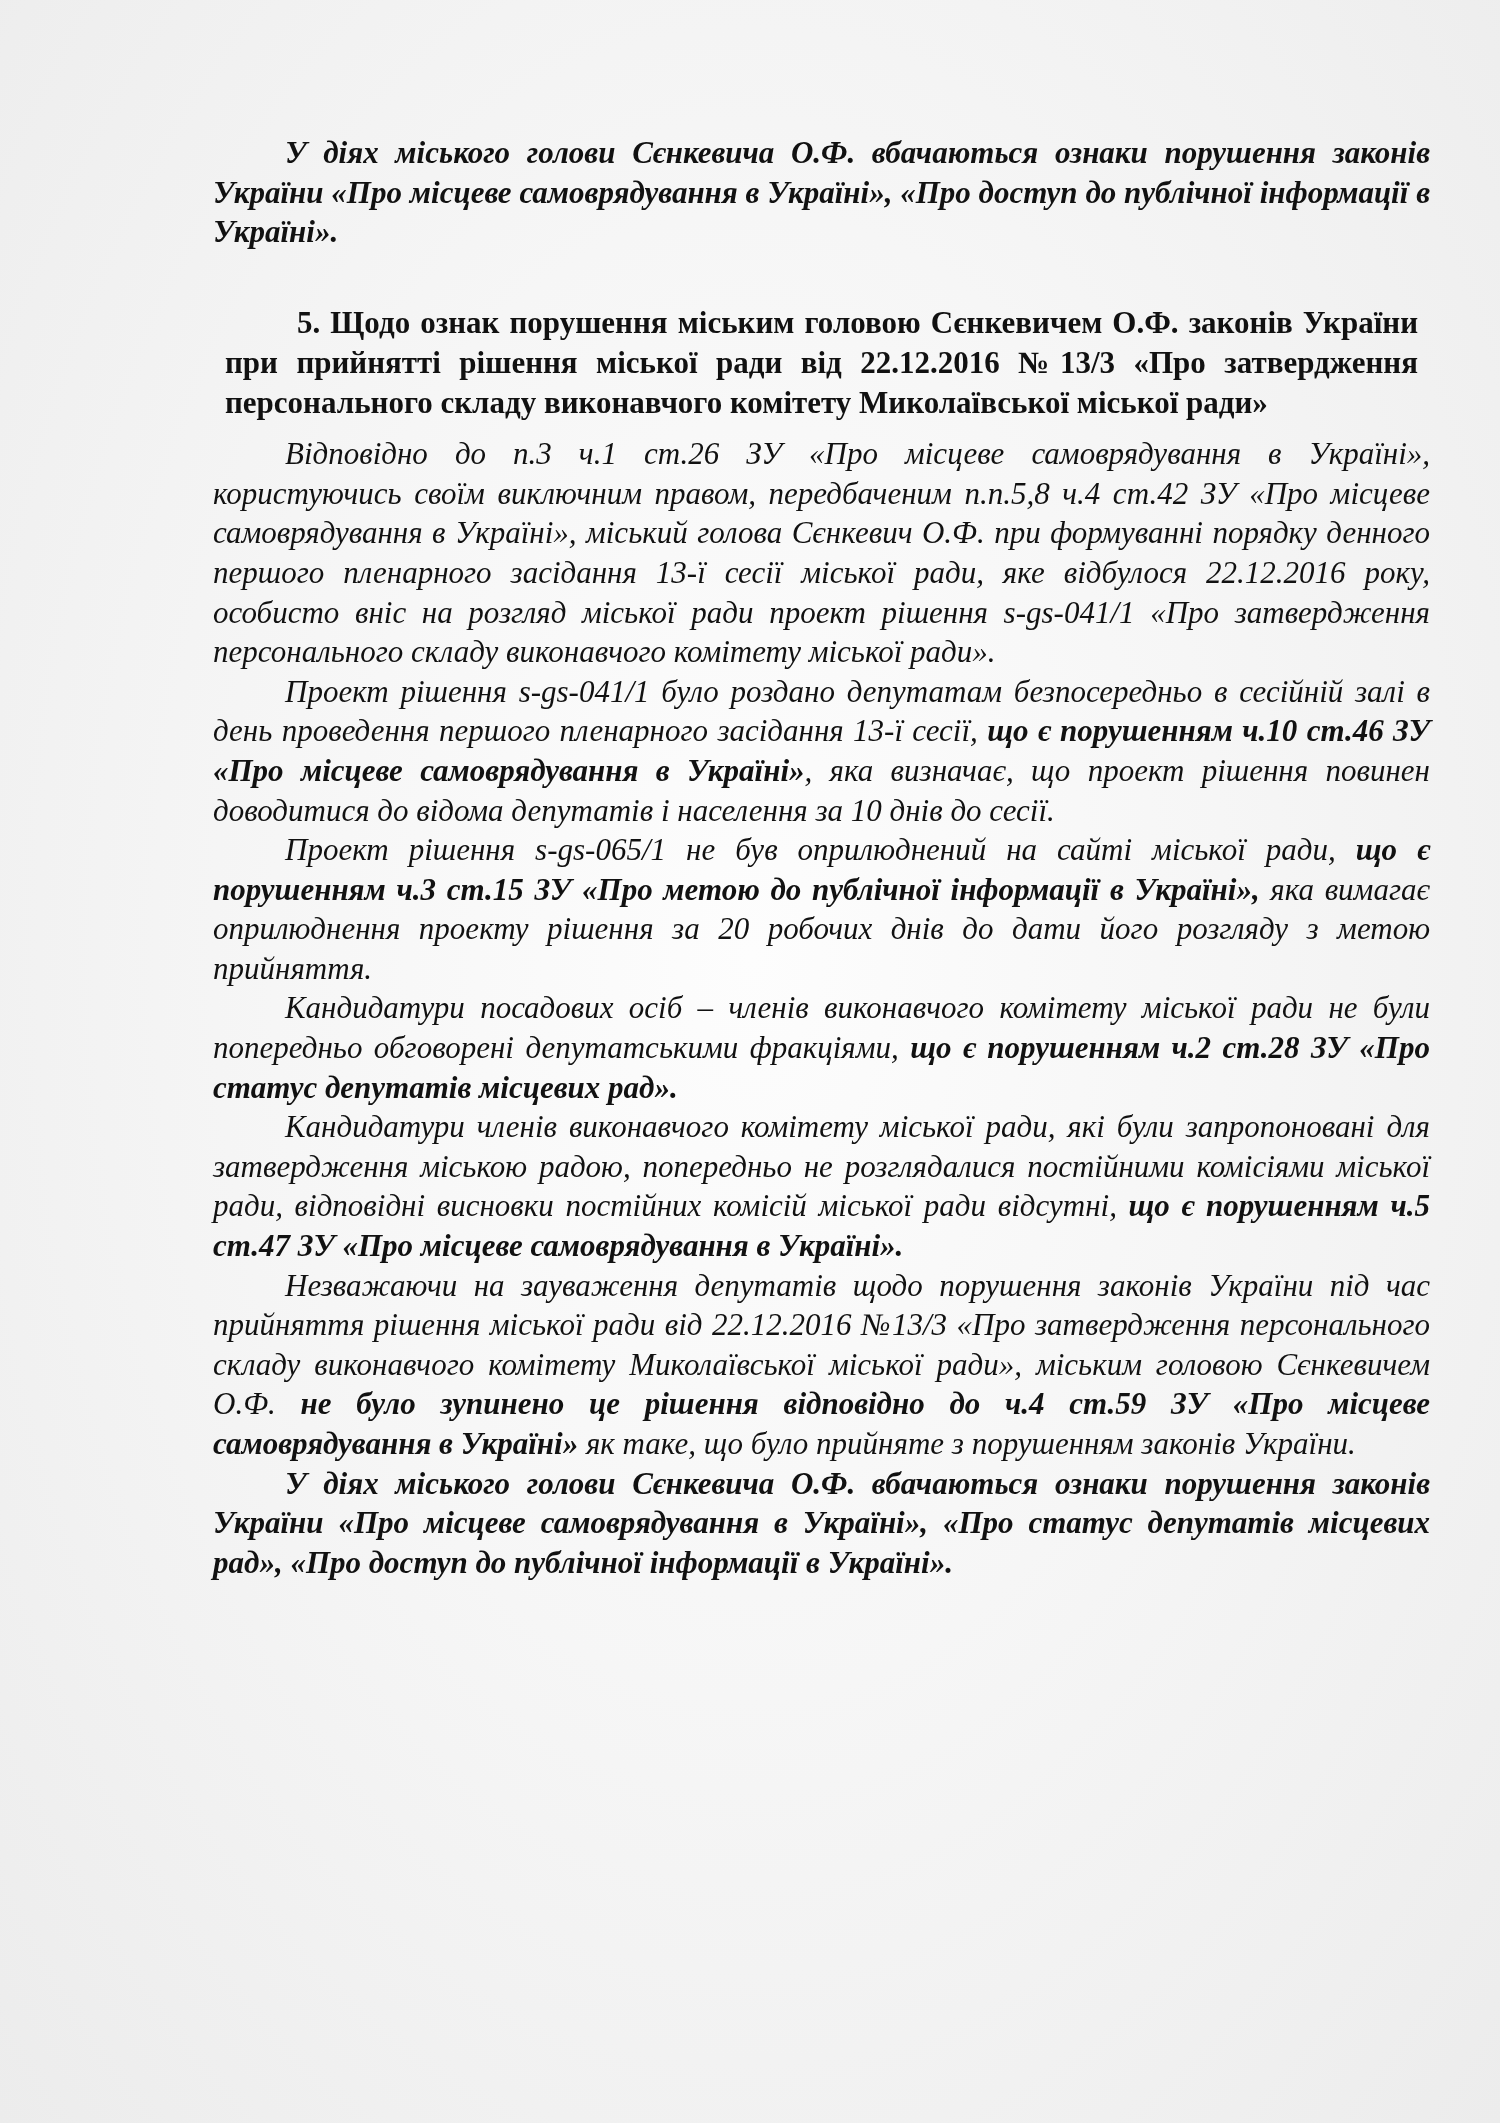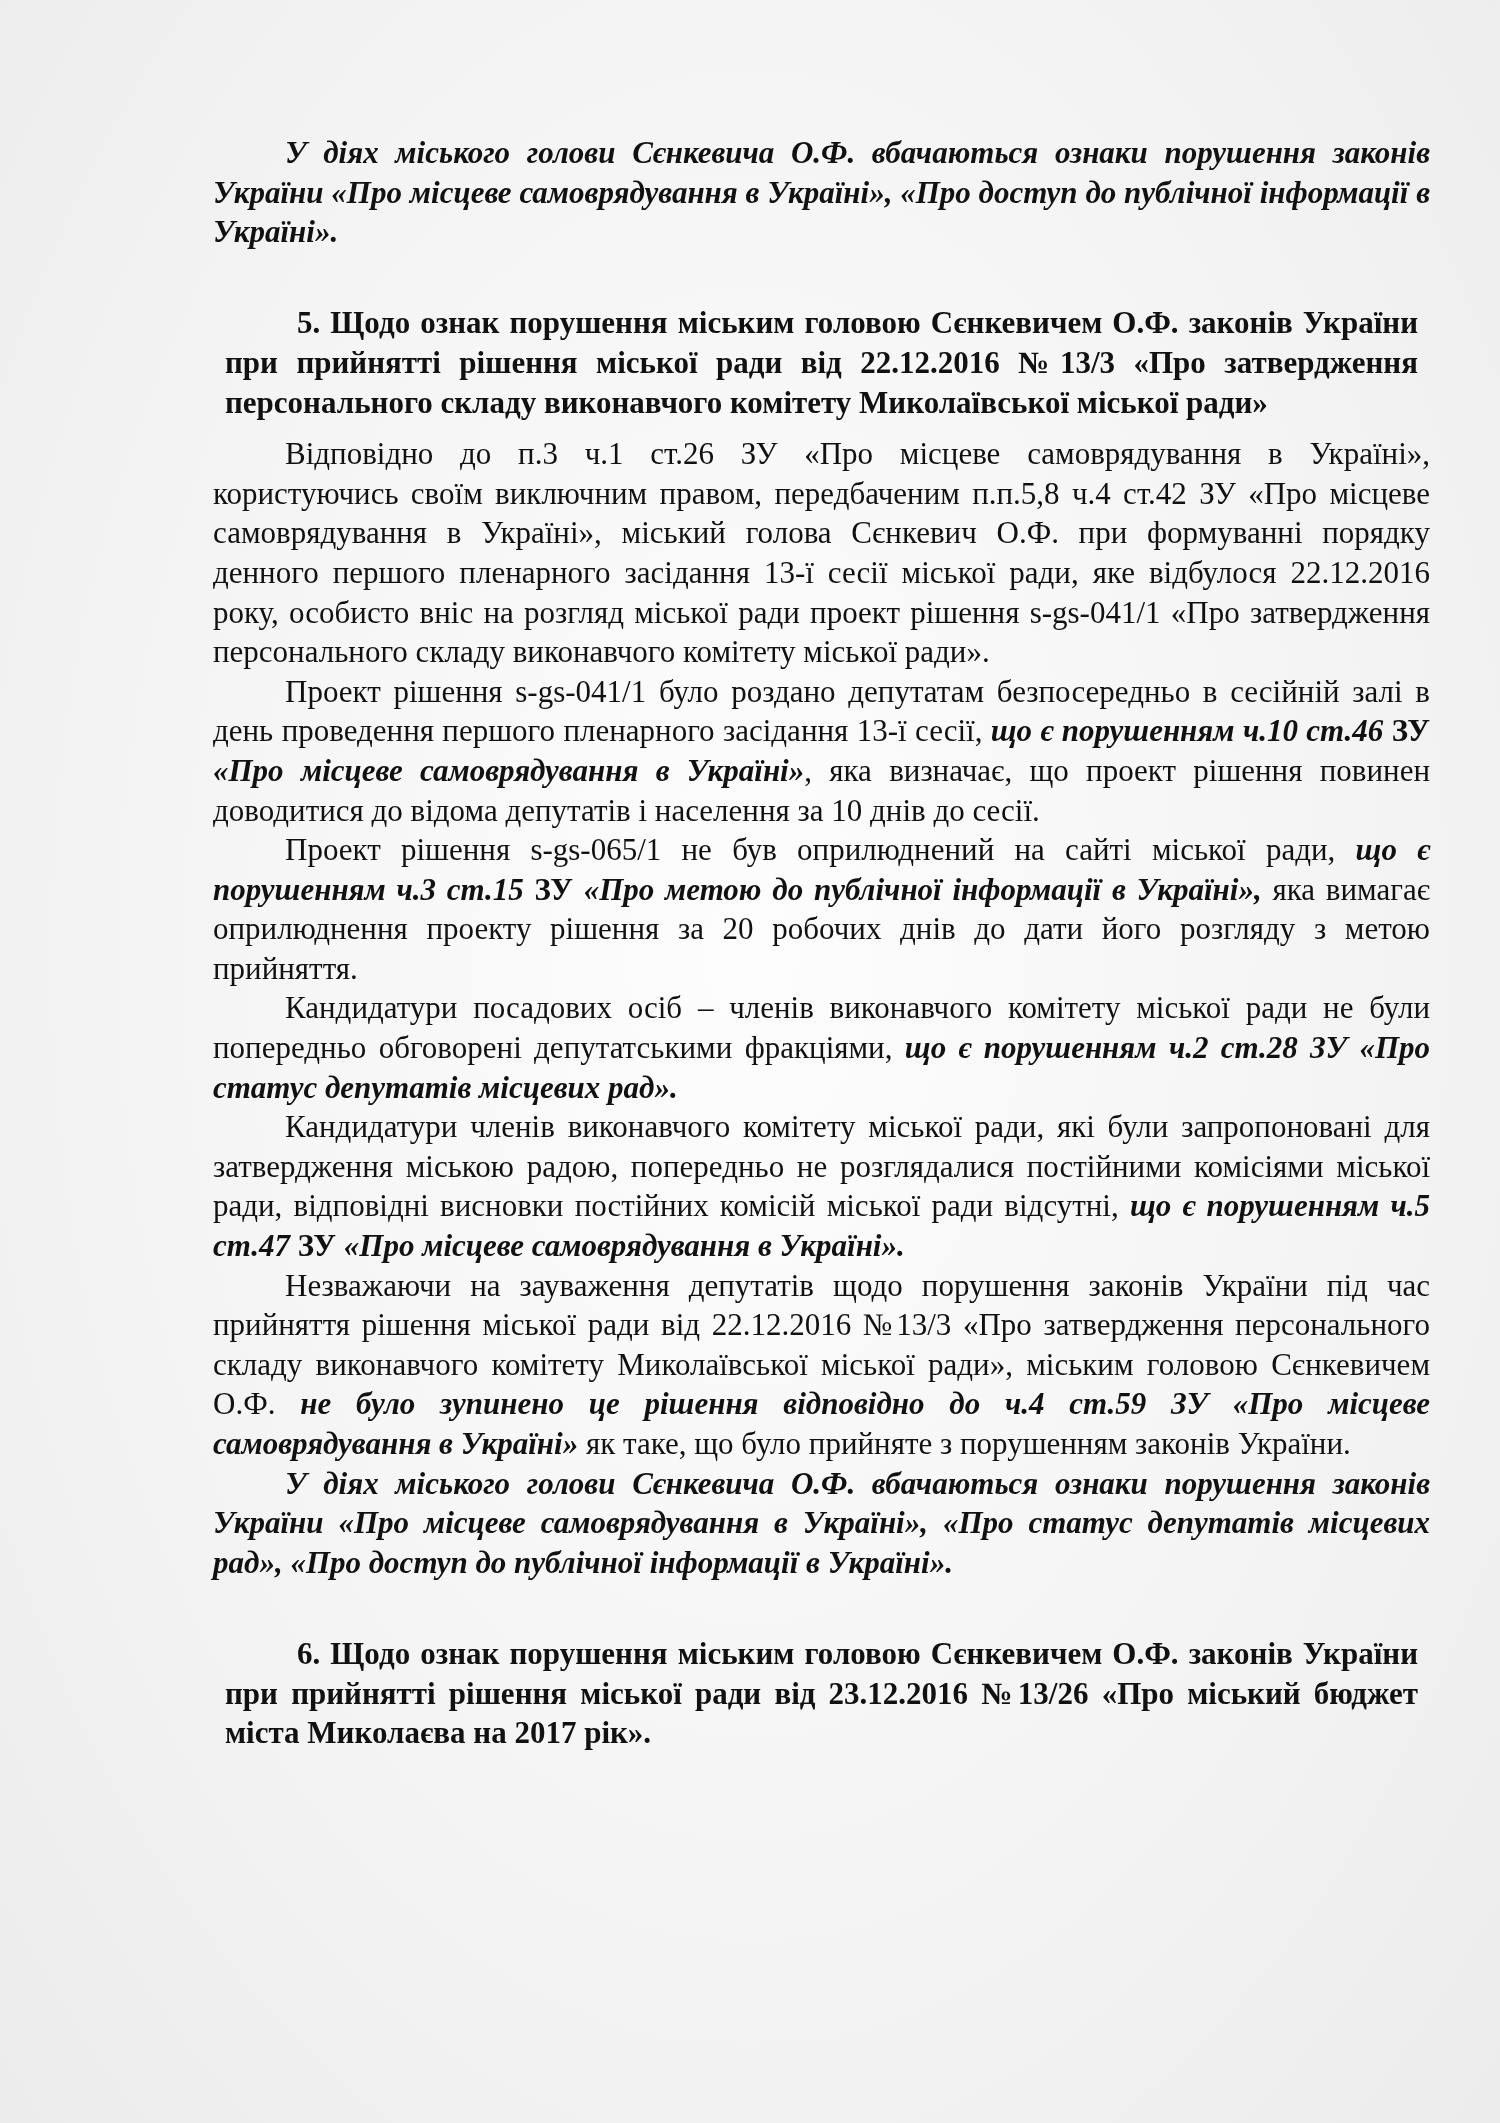--- a/index.html
+++ b/index.html
@@ -12,21 +12,21 @@
   .page {
     position: absolute; left: 213px; top: 133px; width: 1217px;
     font-size: 31px; line-height: 39.6px;
   }
   .p { text-align: justify; text-indent: 72px; margin: 0; }
   .b { font-weight: bold; }
   .i { }
   .bi { font-weight: bold; font-style: italic; }
   .gap { height: 39.6px; }
   .heading { font-weight: bold; text-align: justify; text-indent: 72px; margin: 12px; }
-  span { white-space: normal; }
+  span { white-space: normal; font-style: italic; }
 </style>
 </head>
 <body>
 
 <div class="page">
 
   <p class="p">
     <span class="bi">У діях міського голови Сєнкевича О.Ф. вбачаються ознаки порушення законів України «Про місцеве самоврядування в Україні», «Про доступ до публічної інформації в Україні».</span>
   </p>
 
@@ -57,16 +57,15 @@
   <p class="p">
     <span>Незважаючи на зауваження депутатів щодо порушення законів України під час прийняття рішення міської ради від 22.12.2016 №13/3 «Про затвердження персонального складу виконавчого комітету Миколаївської міської ради», міським головою Сєнкевичем О.Ф. </span><span class="bi">не було зупинено це рішення відповідно до ч.4 ст.59 ЗУ «Про місцеве самоврядування в Україні»</span><span> як таке, що було прийняте з порушенням законів України.</span>
   </p>
 
   <p class="p">
     <span class="bi">У діях міського голови Сєнкевича О.Ф. вбачаються ознаки порушення законів України «Про місцеве самоврядування в Україні», «Про статус депутатів місцевих рад», «Про доступ до публічної інформації в Україні».</span>
   </p>
 
   <div class="gap"></div>
 
-  <p class="heading">6. Щодо ознак порушення міським головою Сєнкевичем О.Ф. законів України при прийнятті рішення міської ради від 23.12.2016 №13/26   «Про міський бюджет міста Миколаєва на 2017 рік».</p>
 
 
 </div>
 
 </body></html>

